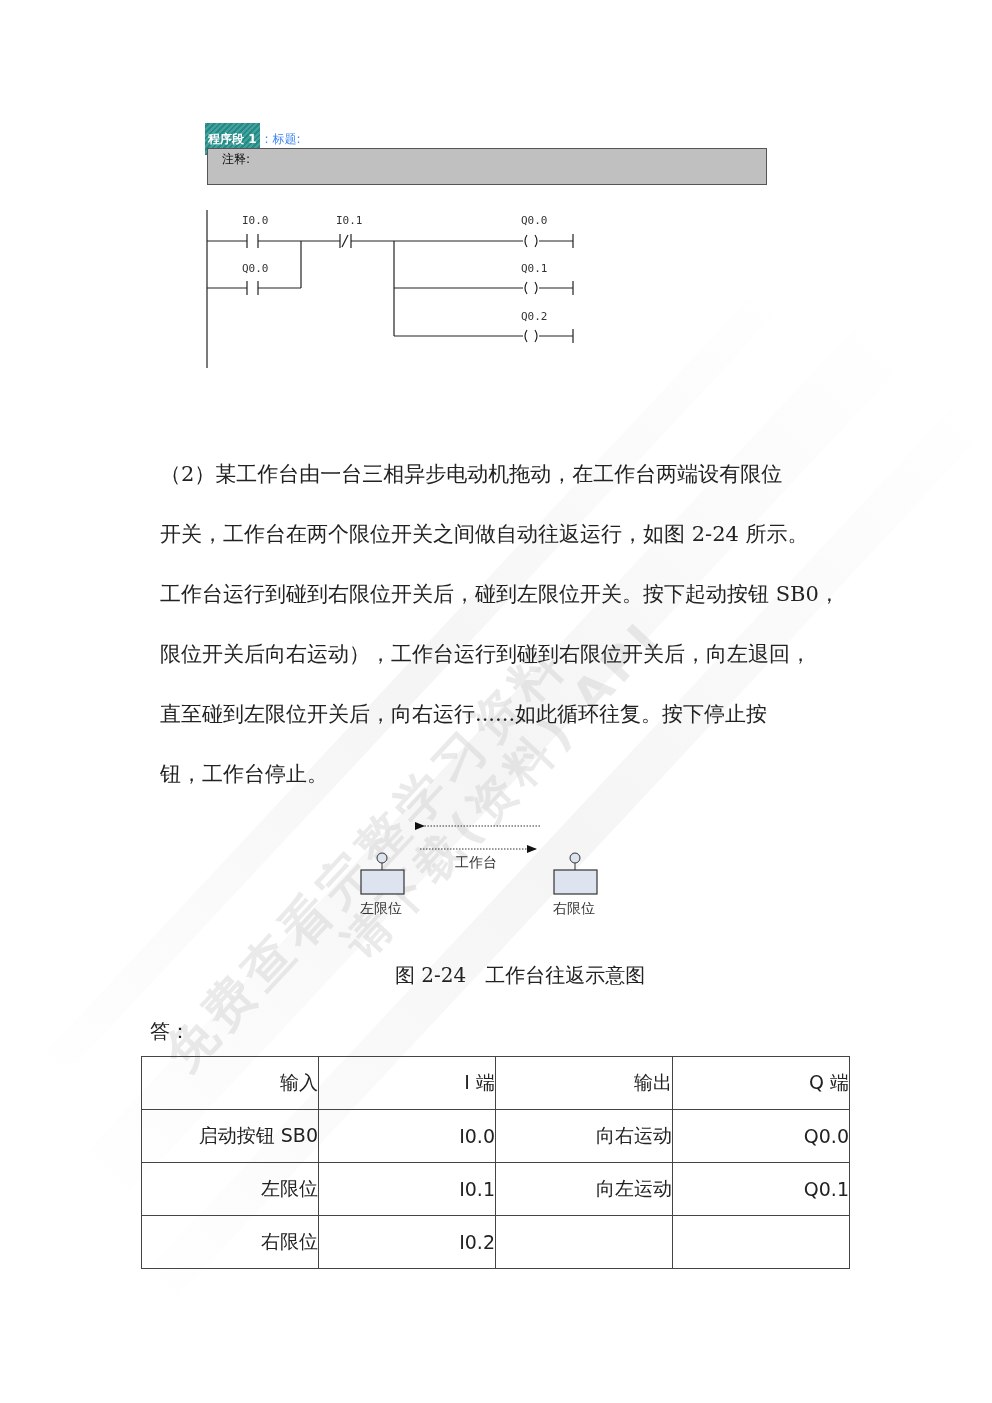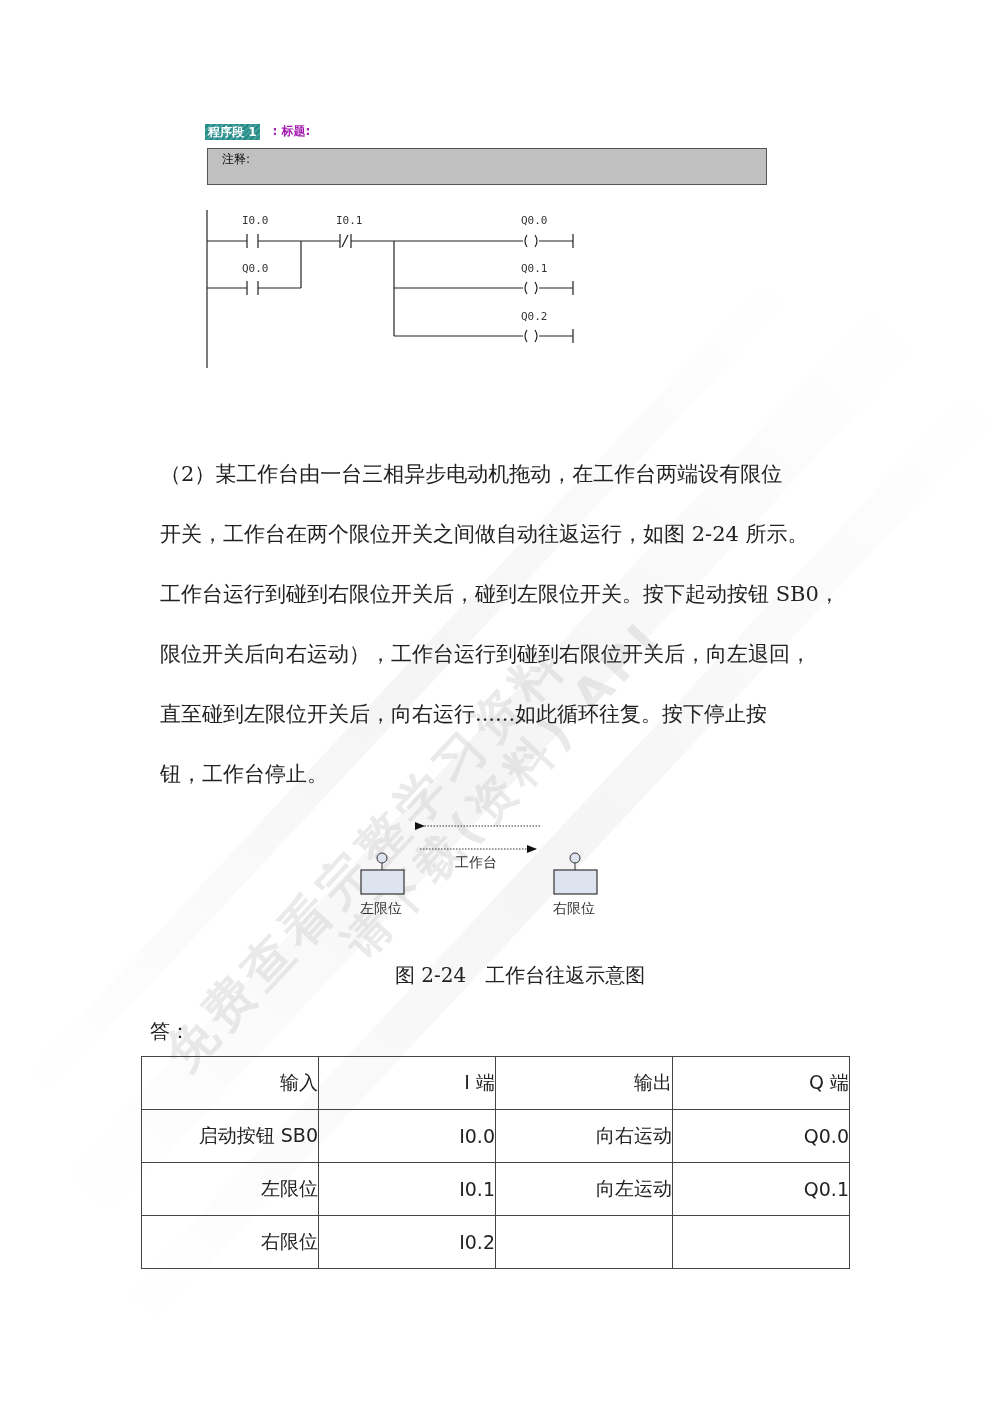--- a/index.html
+++ b/index.html
@@ -9,23 +9,23 @@
 
     
     .wm { position: absolute; left: 0; top: 0; width: 992px; height: 1403px; pointer-events: none; overflow: hidden; }
     .wm-band { position: absolute; background: linear-gradient(90deg, rgba(235,235,235,0) 0%, rgba(236,236,236,0.55) 50%, rgba(235,235,235,0) 100%);
                transform-origin: 0 0; }
     .wm-text { position: absolute; font-family: "DejaVu Sans", sans-serif; font-weight: bold; color: rgba(200,200,200,0.38);
                transform-origin: 0 0; white-space: nowrap; letter-spacing: 6px; }
 
     
     .net-title { left: 205px; top: 123px; font-family: "DejaVu Sans", sans-serif; font-size: 12px; display: flex; align-items: center; }
-    .net-tag { background: #1f8a86; color: #fff; font-weight: bold; padding: 0 3px; height: 16px; line-height: 16px;
+    .net-tag { background: #1f8a86; color: #fff; font-weight: bold; padding: 8px 3px; height: 16px; line-height: 16px;
                background-image: repeating-linear-gradient(135deg, rgba(255,255,255,0.18) 0 2px, rgba(0,0,0,0) 2px 4px); }
-    .net-colon { margin-left: 13px; color: #a21caf; font-weight: bold; }
+    .net-colon { margin-left: 5px; color: #3b82f6; }
     .comment-box { left: 207px; top: 148px; width: 560px; height: 37px; background: #c0c0c0;
                    border: 1px solid #555; box-sizing: border-box; font-family: "DejaVu Sans", sans-serif; font-size: 12px; padding: 2px 14px; color: #111; }
 
     .ladder { left: 195px; top: 200px; }
     .ladder text { font-family: "DejaVu Sans Mono", monospace; font-size: 11px; fill: #333; }
 
     .para { left: 152px; top: 440px; width: 700px; font-size: 21px; line-height: 52px; color: #222; }
     .para p { margin: 8px; white-space: nowrap; }
 
     .fig { left: 340px; top: 810px; }

